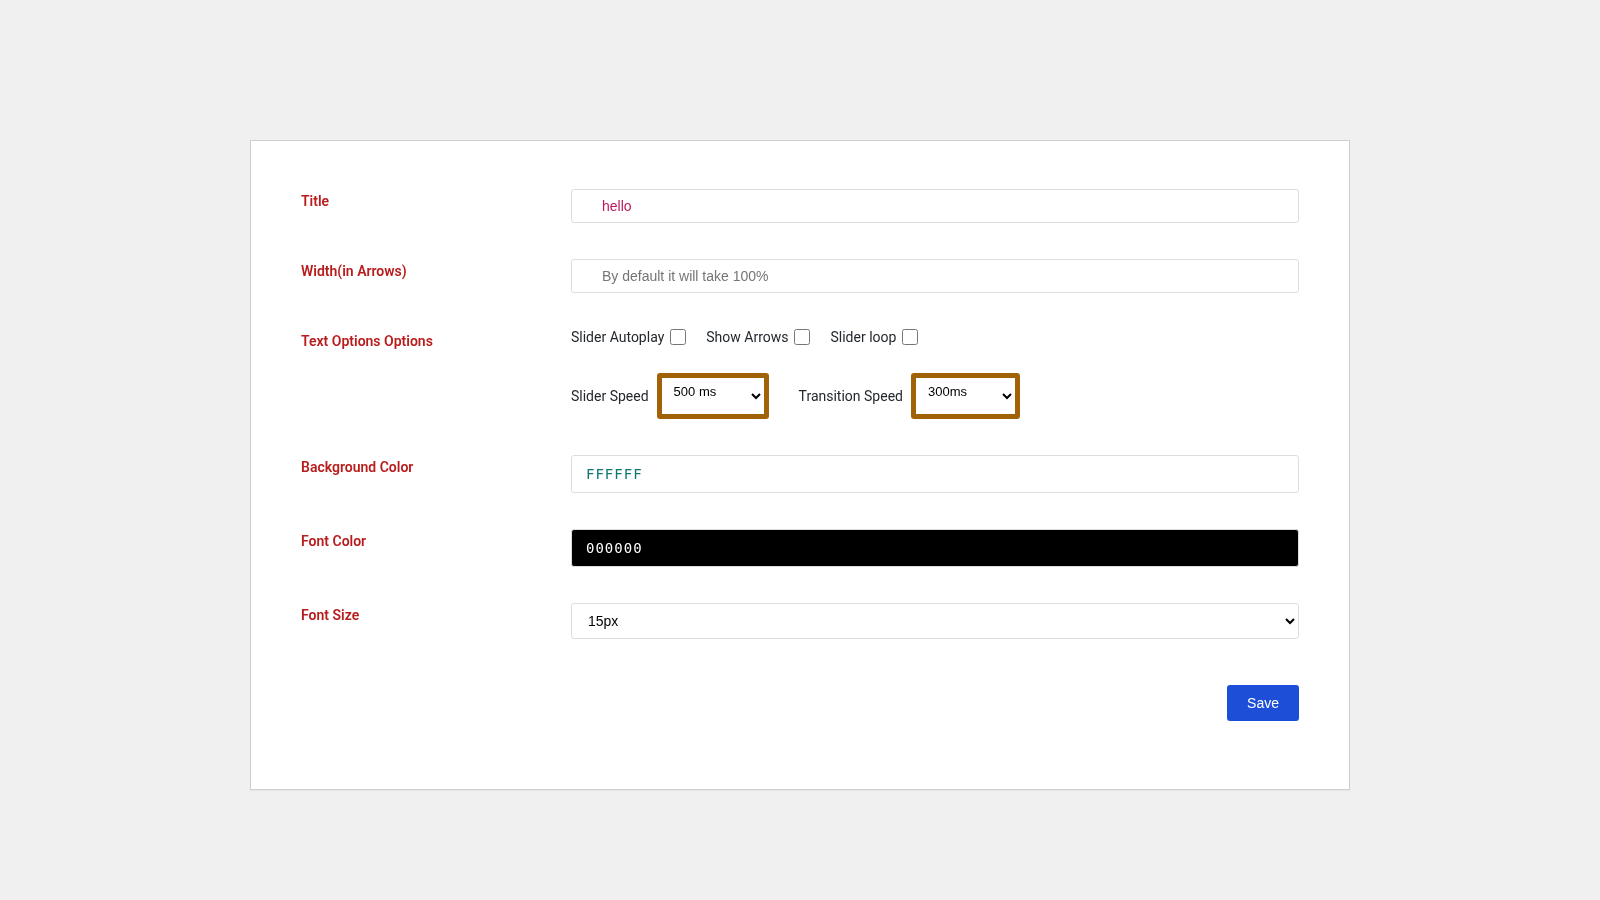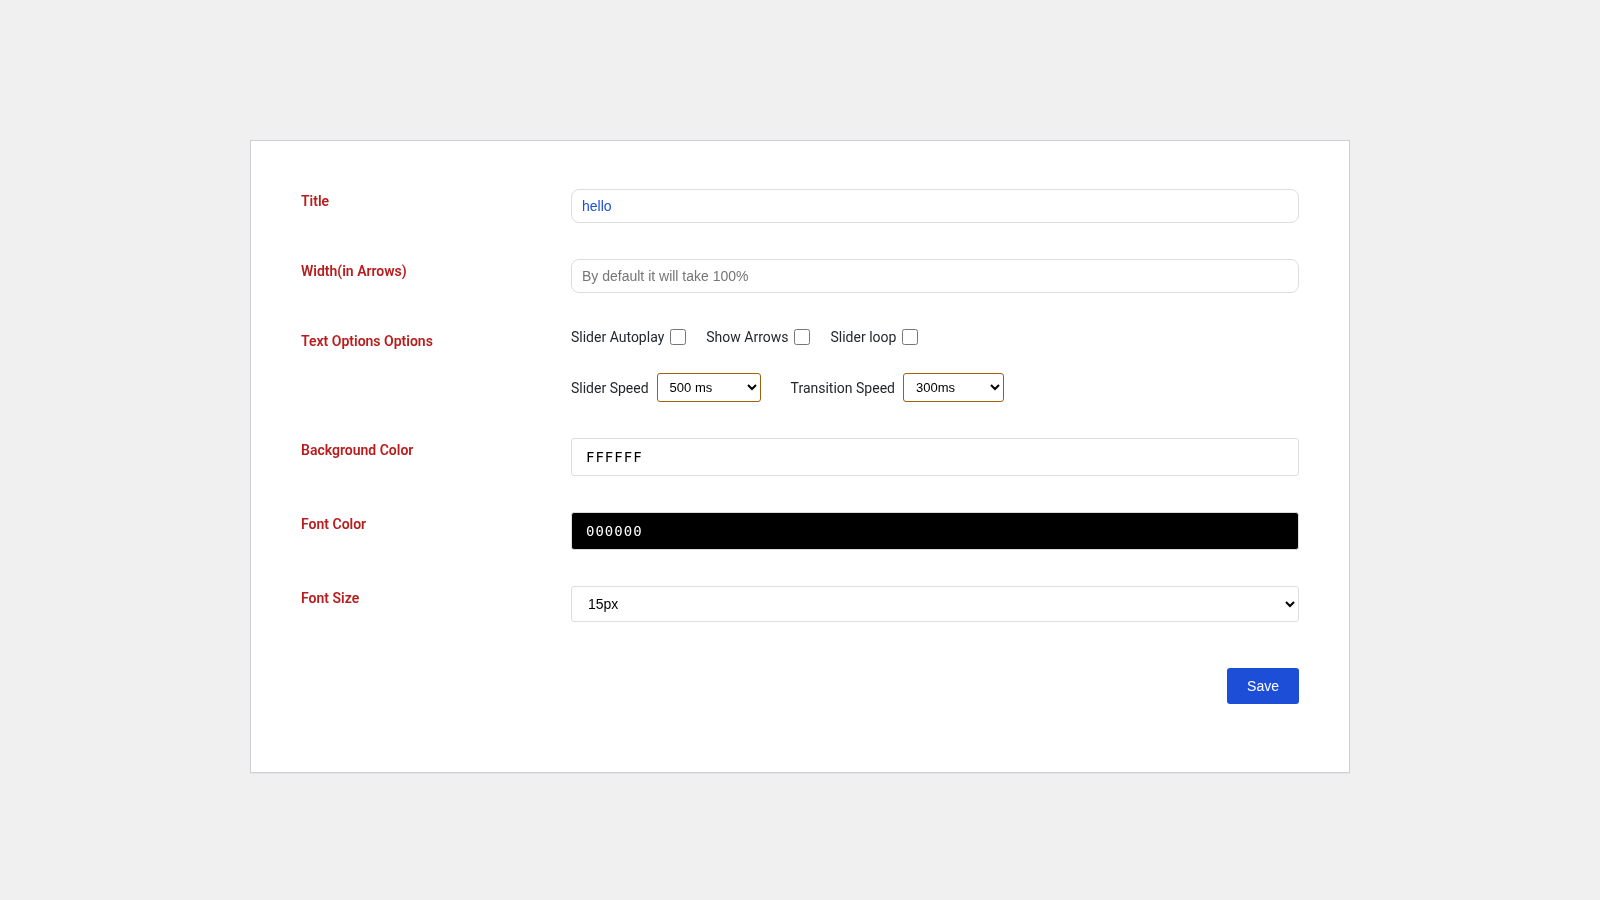--- a/index.html
+++ b/index.html
@@ -46,25 +46,25 @@
       color: #b91c1c;
     }
 
     .form-table tr td:last-child {
       padding-left: 20px;
     }
 
     input[type="text"],
     input[type="number"] {
       width: 100%;
-      padding: 8px 10px;
+      padding: 8px 30px;
       border: 1px solid #ddd;
-      border-radius: 8px;
-      font-size: 14px;
-      color: #1d4ed8;
+      border-radius: 3px;
+      font-size: 14px;
+      color: #be185d;
       background: #fff;
       outline: none;
     }
 
     .width-input {
       background: #f5f5f5;
       color: #aaa;
       cursor: not-allowed;
     }
 
@@ -105,43 +105,43 @@
       display: flex;
       align-items: center;
       gap: 8px;
     }
 
     .speed-item label {
       font-size: 14px;
     }
 
     select {
-      padding: 5px 24px 5px 8px;
-      border: 1px solid #a16207;
+      padding: 5px 24px 14px 8px;
+      border: 5px solid #a16207;
       border-radius: 3px;
       font-size: 13px;
       background: #fff;
       cursor: pointer;
       appearance: auto;
       -webkit-appearance: auto;
     }
 
     .color-display {
       padding: 10px 14px;
       border: 1px solid #ddd;
       border-radius: 3px;
       font-size: 14px;
       font-family: monospace;
       letter-spacing: 1px;
       width: 100%;
     }
 
     .color-white {
       background: #ffffff;
-      color: #000000;
+      color: #0f766e;
     }
 
     .color-black {
       background: #000000;
       color: #fff;
     }
 
     .font-size-select {
       width: 100%;
       padding: 8px 12px;

